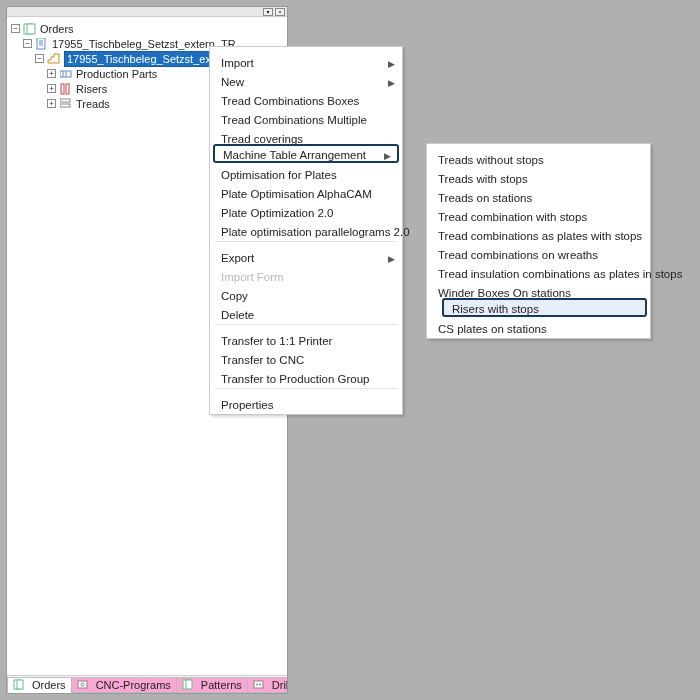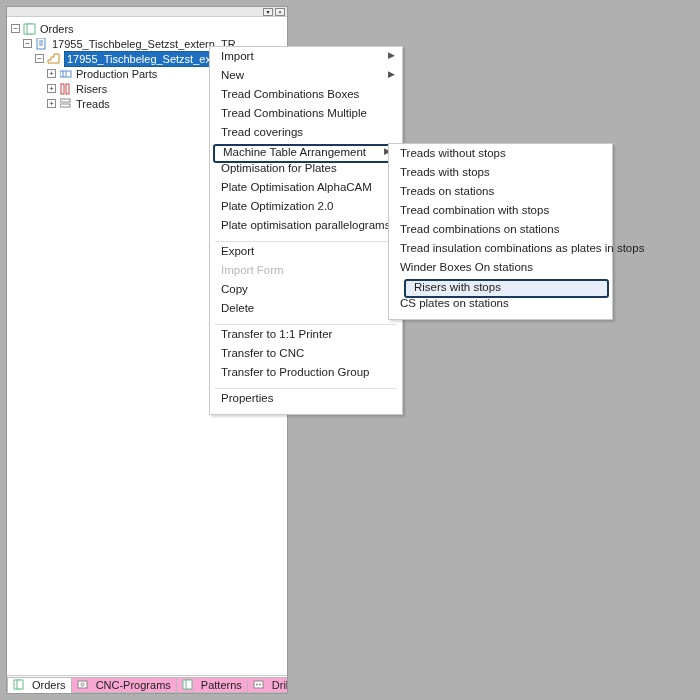--- a/index.html
+++ b/index.html
@@ -103,21 +103,21 @@
     position: absolute;
     background: #fff;
     border: 1px solid #c9c9c9;
     box-shadow: 2px 2px 2px rgba(0,0,0,0.15);
     padding: 3px 1px;
     font-size: 11.5px;
   }
   .ctx-item {
     height: 19px;
     display: flex;
-    align-items: flex-start;
+    align-items: flex-end;
     padding: 0 14px 0 10px;
     white-space: nowrap;
     position: relative;
   }
   .ctx-item.disabled { color: #b8b8b8; }
   .ctx-item.highlight { background: #e8eef7; margin-left: 14px; }
   .ctx-sep {
     height: 1px;
     background: #e0e0e0;
     margin: 3px 4px;
@@ -129,21 +129,21 @@
     color: #555;
   }
   .boxed {
     border: 2px solid #173a5c;
     border-radius: 3px;
     margin: -1px 2px;
     padding-left: 8px;
     padding-right: 24px;
   }
   .ctx1 { left: 209px; top: 46px; width: 194px; }
-  .ctx2 { left: 388px; top: 143px; width: 225px; }
+  .ctx2 { left: 426px; top: 143px; width: 225px; }
 </style>
 </head>
 <body>
 
 <div class="panel">
   <div class="panel-titlebar">
     <div class="titlebar-btn">▾</div>
     <div class="titlebar-btn">×</div>
   </div>
 
@@ -331,21 +331,24 @@
   <div class="ctx-item">
       <span>Treads with stops</span>
     </div>
   <div class="ctx-item">
       <span>Treads on stations</span>
     </div>
   <div class="ctx-item">
       <span>Tread combination with stops</span>
     </div>
   <div class="ctx-item">
-      <span>Tread combinations on stations</span>
+      <span>Tread combinations as plates with stops</span>
+    </div>
+  <div class="ctx-item">
+      <span>Tread combinations on wreaths</span>
     </div>
   <div class="ctx-item">
       <span>Tread insulation combinations as plates in stops</span>
     </div>
   <div class="ctx-item">
       <span>Winder Boxes On stations</span>
     </div>
   <div class="ctx-item highlight boxed">
       <span>Risers with stops</span>
     </div>

